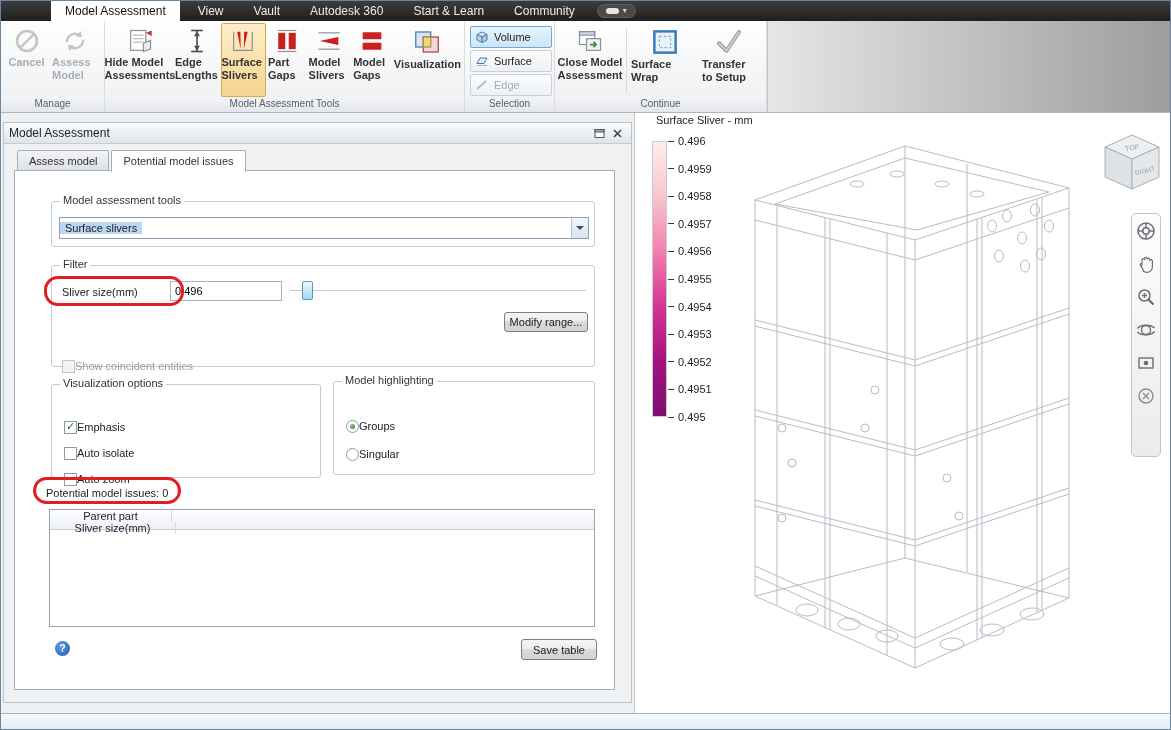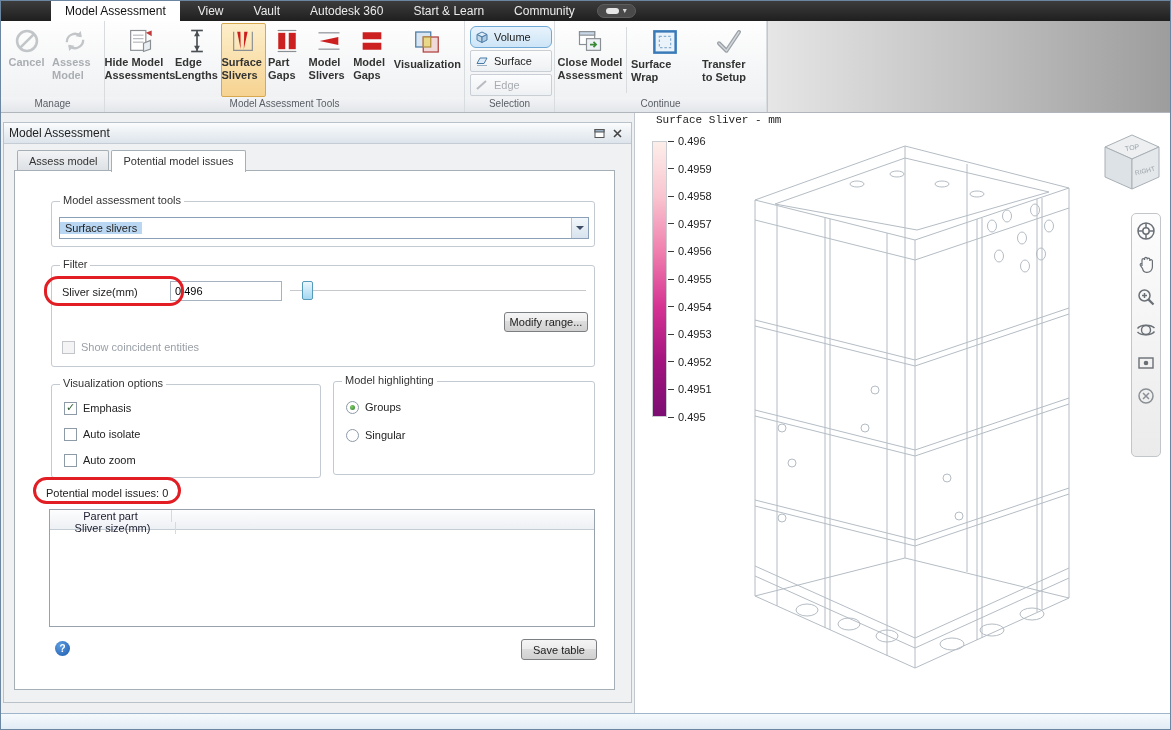--- a/index.html
+++ b/index.html
@@ -19,21 +19,21 @@
   .rgroup { display:flex; flex-direction:column; border-right:1px solid #d8dcdf; }
   .rgroup-buttons { flex:1; display:flex; align-items:stretch; padding:2px 2px 0; gap:1px; }
   .rgroup-label { height:15px; font-size:10px; color:#5a5f66; text-align:center; line-height:14px; background:linear-gradient(#f3f4f6,#e3e6ea); }
   .rbtn { display:flex; flex-direction:column; align-items:center; padding-top:3px; gap:1px; border:1px solid transparent; border-radius:2px; }
   .rbtn .ricon { display:block; }
   .rlabel { font-size:11px; text-align:left; line-height:1.15; color:#333;font-weight:bold; }
   .rbtn.disabled .rlabel { color:#aaaeb2; }
   .rbtn.active { background:linear-gradient(#fdeeca,#f6d391); border-color:#d8a84e; }
   .sel-col { display:flex; flex-direction:column; padding:3px 3px 0; gap:2px; }
   .sbtn { width:82px; height:22px; display:flex; align-items:center; gap:5px; padding:0 4px; border:1px solid #c9cfd5; border-radius:2px; background:linear-gradient(#fcfcfd,#eef1f3); font-size:11px; }
-  .sbtn.active { background:linear-gradient(#e8f3fc,#cde5f7); border-color:#6fa8d4;border-radius:6px; }
+  .sbtn.active { background:linear-gradient(#e8f3fc,#cde5f7); border-color:#6fa8d4; }
   .sbtn.disabled { color:#a8acb0; }
   .ribbon-filler { flex:1; background:linear-gradient(to right,#e6e6e6,#9d9d9d); border-left:1px solid #c6c6c6; }
   .rsep { width:1px; background:#d8dcdf; margin:4px 2px; }
 
   
   .workspace { position:relative; height:600px; background:#fff; }
   .panel-area { position:absolute; left:0; top:0; width:633px; height:600px; background:#eef0f2; }
   .divider-v { position:absolute; left:633px; top:0; width:1px; height:600px; background:#c2c8cd; }
 
   
@@ -56,21 +56,21 @@
   .dd-arrow { width:17px; height:100%; display:flex; align-items:center; justify-content:center; background:linear-gradient(#f3f7fb,#d7e3ee); border-left:1px solid #b6c3d0; }
   .dd-arrow::after { content:""; border:4px solid transparent; border-top-color:#3f4c66; margin-top:4px; }
 
   .text-input { position:absolute; border:1px solid #a6b2c0; font-size:11px; font-family:inherit; padding:0 4px; background:#fff; }
   .field-label { position:absolute; font-size:11px; }
 
   .slider { position:absolute; height:20px; }
   .slider-track { position:absolute; left:0; right:0; top:9px; height:2px; background:#c6cacd; border-bottom:1px solid #fff; }
   .slider-handle { position:absolute; left:4%; top:0; width:11px; height:19px; background:linear-gradient(#ecf7fd,#a5d7f0); border:1px solid #569ab9; border-radius:2px; }
 
-  .check-row, .radio-row { position:absolute; display:flex; align-items:center; gap:6px; height:14px; }
+  .check-row, .radio-row { position:absolute; display:flex; align-items:center; height:14px;margin-top:19px; }
   .checkbox { width:13px; height:13px; border:1px solid #8d9aa8; background:#fff; display:flex; align-items:center; justify-content:center; }
   .checkmark { display:none; font-size:11px; line-height:1; color:#2c5e2e; font-weight:bold; margin-top:-1px; }
   .check-row.checked .checkmark { display:block; }
   .check-row.disabled .checkbox { border-color:#c2c6ca; background:#f4f4f4; }
   .check-row.disabled .check-label { color:#9aa0a6; }
   .check-label, .radio-label { font-size:11px; }
   .radio { width:13px; height:13px; border:1px solid #8d9aa8; border-radius:50%; background:#fff; position:relative; }
   .radio-dot { display:none; position:absolute; left:3px; top:3px; width:5px; height:5px; border-radius:50%; background:radial-gradient(circle at 35% 35%,#82cc64,#2e7d32); }
   .radio-row.checked .radio-dot { display:block; }
 
@@ -81,21 +81,21 @@
   .th { font-size:11px; display:flex; align-items:center; justify-content:center; border-right:1px solid #d4dae0; color:#223; }
   .th.col1 { width:122px; } .th.col2 { width:126px; } .th.rest { flex:1; border-right:none; }
   .table-body { height:96px; background:#fff; }
 
   .help-icon { position:absolute; width:15px; height:15px; border-radius:50%; background:radial-gradient(circle at 35% 30%,#5d9de0,#1c5bb0); color:#fff; font-weight:bold; font-size:10px; display:flex; align-items:center; justify-content:center; }
 
   .annotation { position:absolute; border:3px solid #e21d23; border-radius:14px; pointer-events:none; }
 
   
   .viewport { position:absolute; left:634px; top:0; width:537px; height:600px; background:#fff; }
-  .legend-title { position:absolute; left:21px; top:1px; font-size:11px;font-family:Liberation Mono, monospace; }
+  .legend-title { position:absolute; left:21px; top:1px; font-size:11px; }
   .legend-bar { position:absolute; left:17px; top:28px; width:15px; height:276px; border:1px solid #c9cdd1; }
   .legend-ticks { position:absolute; left:33px; top:28px; height:276px; width:70px; }
   .tick { position:absolute; display:flex; align-items:center; gap:4px; transform:translateY(-50%); }
   .tick-dash { width:6px; height:1px; background:#3a3a3a; }
   .tick-label { font-size:11px; }
   .model-svg { position:absolute; left:102px; top:15px; }
   .viewcube { position:absolute; left:458px; top:12px; }
   .navbar { position:absolute; left:496px; top:100px; width:30px; height:244px; background:linear-gradient(#fdfdfd,#ebebeb); border:1px solid #c2c6ca; border-radius:5px; display:flex; flex-direction:column; align-items:center; padding:5px 0; gap:9px; }
   .nav-btn { width:24px; height:24px; display:flex; align-items:center; justify-content:center; }
 

